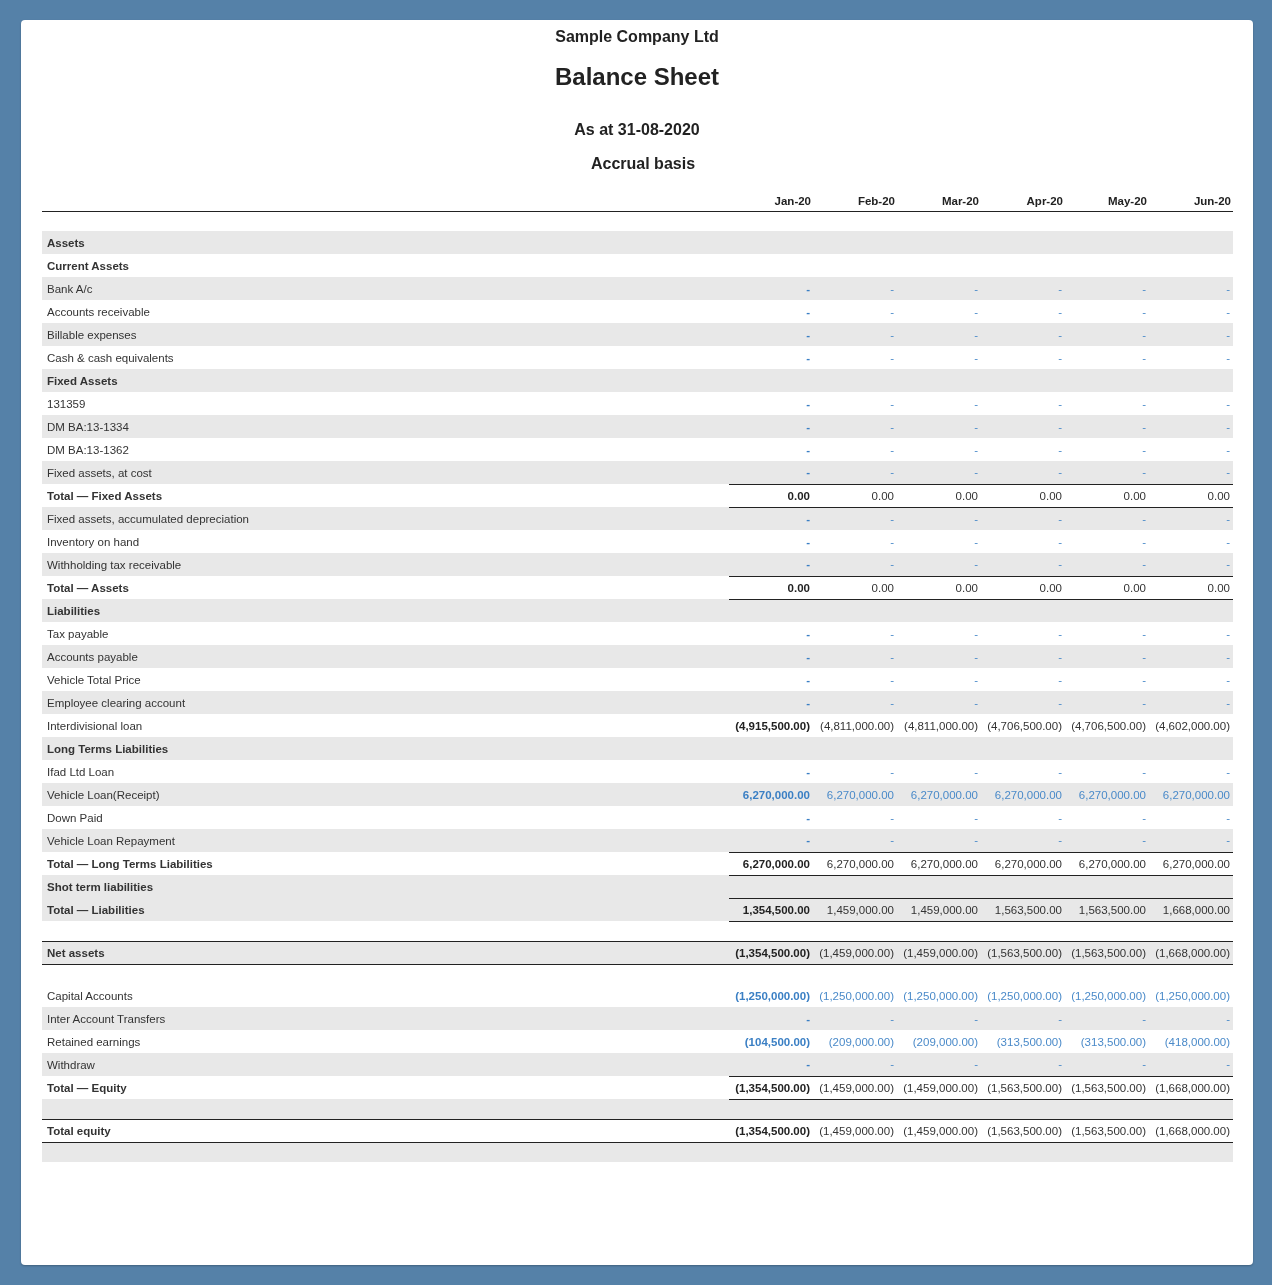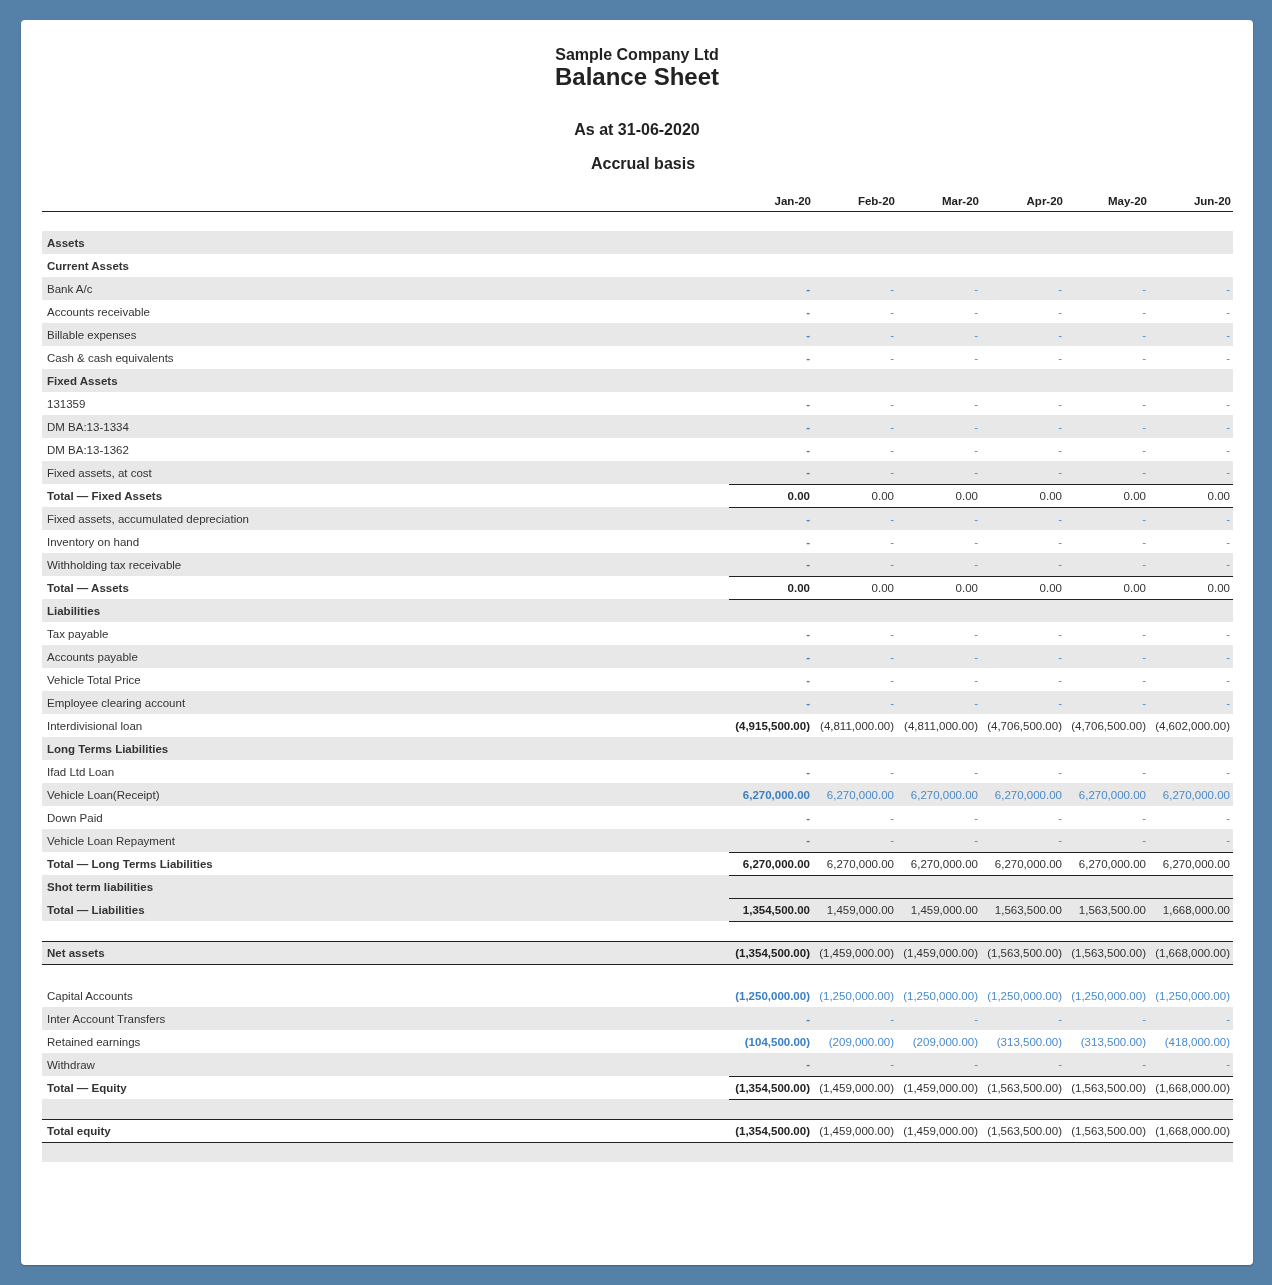--- a/index.html
+++ b/index.html
@@ -14,21 +14,21 @@
   }
   .card {
     position: absolute;
     left: 21px; top: 20px;
     width: 1232px; height: 1245px;
     background: #fff;
     border-radius: 4px;
     box-shadow: 0 1px 2px rgba(0,0,0,0.25);
   }
   .report-head { text-align: center; color: #222; }
-  .company { position: absolute; left: 0; right: 0; top: 26px; font-size: 16px; font-weight: bold; }
+  .company { position: absolute; left: 0; right: 0; top: 8px; font-size: 16px; font-weight: bold; }
   .title { position: absolute; left: 0; right: 0; top: 43px; font-size: 24px; font-weight: bold; }
   .asat { position: absolute; left: 0; right: 0; top: 101px; font-size: 16px; font-weight: bold; }
   .basis { position: absolute; left: 0; right: 0; top: 135px; font-size: 16px; font-weight: bold; margin-left: 12px; }
 
   table.bs {
     position: absolute;
     left: 21px; top: 167px;
     width: 1191px;
     border-collapse: collapse;
     font-size: 11.5px;
@@ -66,21 +66,21 @@
   tr.fullrule td { border-top: 1.5px solid #222; border-bottom: 1.5px solid #222; }
   tr.total td.num.first, tr.fullrule td.num.first { color: #222; }
 </style>
 </head>
 <body>
 
 <div class="card">
   <div class="report-head">
     <div class="company">Sample Company Ltd</div>
     <div class="title">Balance Sheet</div>
-    <div class="asat">As at 31-06-2020</div>
+    <div class="asat">As at 31-08-2020</div>
     <div class="basis">Accrual basis</div>
   </div>
 
   <table class="bs">
     <colgroup>
       <col class="c-label">
       <col class="c-num">
         <col class="c-num">
         <col class="c-num">
       <col class="c-num">

